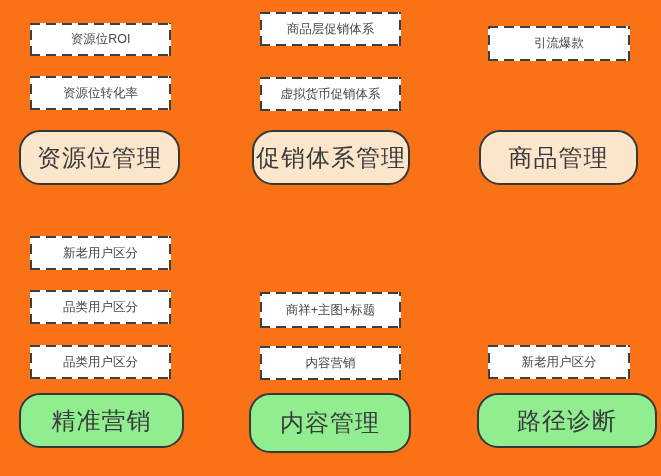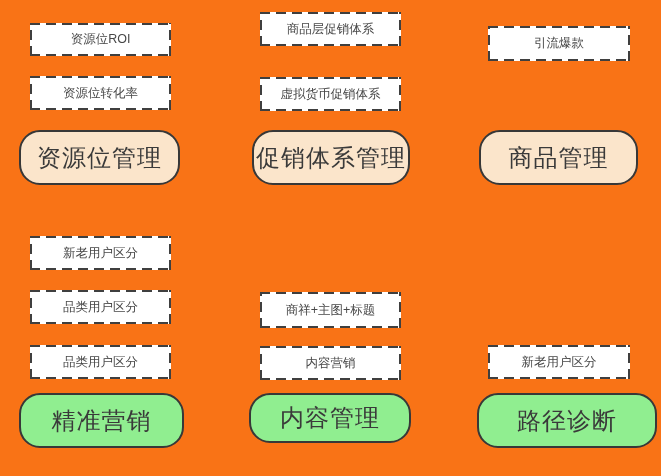--- a/index.html
+++ b/index.html
@@ -52,18 +52,18 @@
   <div class="dashed-box" style="left:488px;top:26px;width:142px;height:35px;">引流爆款</div>
   <div class="node orange" style="left:479px;top:130px;width:159px;height:55px;">商品管理</div>
 
   <div class="dashed-box" style="left:30px;top:290px;width:141px;height:34px;">品类用户区分</div>
   <div class="dashed-box" style="left:30px;top:236px;width:141px;height:34px;">新老用户区分</div>
   <div class="dashed-box" style="left:30px;top:345px;width:141px;height:34px;">品类用户区分</div>
   <div class="node green" style="left:19px;top:393px;width:165px;height:55px;">精准营销</div>
 
   <div class="dashed-box" style="left:260px;top:346px;width:141px;height:34px;">内容营销</div>
   <div class="dashed-box" style="left:260px;top:292px;width:141px;height:36px;">商祥+主图+标题</div>
-  <div class="node green" style="left:249px;top:393px;width:162px;height:50px;">内容管理</div>
+  <div class="node green" style="left:249px;top:393px;width:162px;height:60px;">内容管理</div>
 
   <div class="dashed-box" style="left:488px;top:345px;width:142px;height:34px;">新老用户区分</div>
   <div class="node green" style="left:477px;top:393px;width:180px;height:55px;">路径诊断</div>
 
 </div>
 
 </body></html>

